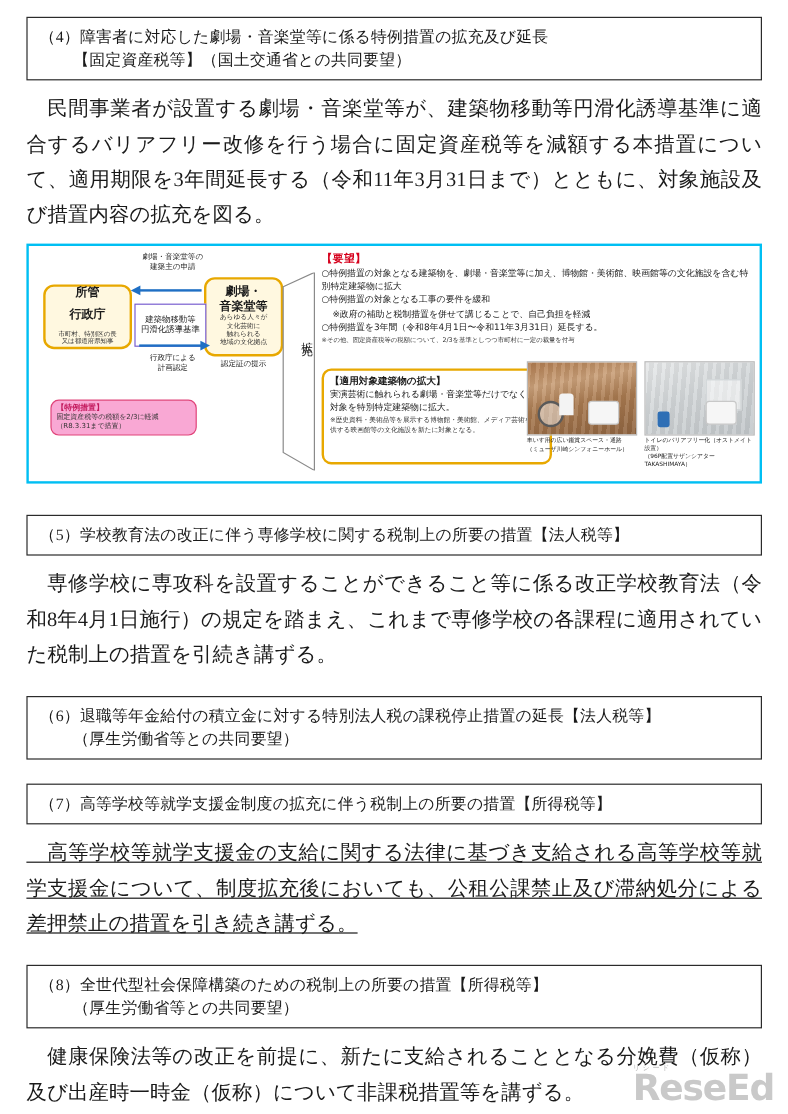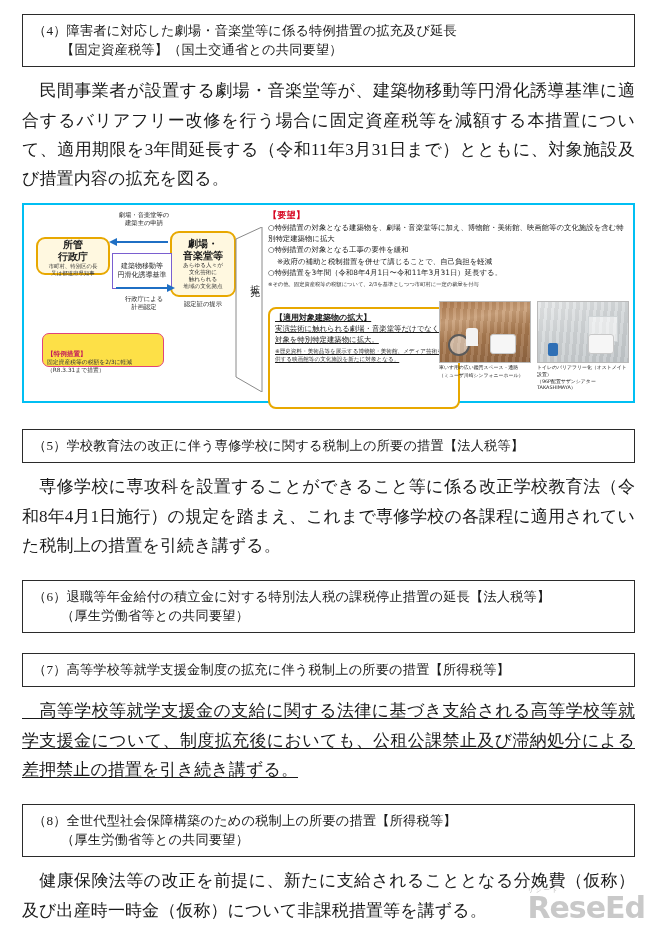--- a/index.html
+++ b/index.html
@@ -62,22 +62,22 @@
     border: 2px solid #e8a800;
     background: #fff8e0;
     border-radius: 9px;
     text-align: center;
     line-height: 1.2;
   }
   .rbox .t1 { font-size: 10px; font-weight: bold; color: #1a1a1a; }
   .rbox .t2 { font-size: 5.4px; color: #333; line-height: 1.25; }
   .rbox .t3 { font-size: 5.6px; color: #333; line-height: 1.3; }
 
-  #box-shokan { left: 12px; top: 32px; width: 74px; height: 38px;
-                display: flex; flex-direction: column; justify-content: flex-start; }
+  #box-shokan { left: 12px; top: 32px; width: 74px; height: 54px;
+                display: flex; flex-direction: column; justify-content: space-between; }
   #box-gekijo { left: 146px; top: 26px; width: 66px; height: 66px;
                 display: flex; flex-direction: column; justify-content: center; padding: 2px 1px;}
 
   .arrow-label {
     position: absolute;
     font-size: 6.3px;
     color: #1a1a1a;
     text-align: center;
     line-height: 1.3;
     white-space: nowrap;
@@ -109,22 +109,22 @@
     display: flex; flex-direction: column; justify-content: center;
     color: #1a1a1a;
   }
 
   .tokurei-box {
     position: absolute;
     left: 18px; top: 128px;
     width: 122px; height: 30px;
     border: 1px solid #e0447a;
     border-radius: 7px;
-    background: #fde047;
-    padding: 16px 4px;
+    background: #f9a8d4;
+    padding: 2px 4px;
   }
   .tokurei-box .hd { font-size: 6.6px; font-weight: bold; color: #c2185b; }
   .tokurei-box .bd { font-size: 5.8px; color: #333; line-height: 1.35; }
 
   
   .wedge {
     position: absolute;
     left: 208px; top: 22px;
     width: 34px; height: 165px;
   }
@@ -141,26 +141,25 @@
 
   
   .fig-right { position: absolute; left: 244px; top: 4px; right: 4px; bottom: 3px; }
   .yobo-hd { font-size: 9px; font-weight: bold; color: #d6001c; letter-spacing: .3px;}
   .yobo-li { font-size: 7.4px; color: #1a1a1a; line-height: 1.42; margin-top: 1px; }
   .yobo-li .pad { padding-left: 9px; display: block; }
   .yobo-note { font-size: 5.3px; color: #333; line-height: 1.3; margin-top: 2px;}
 
   .apply-box {
     position: absolute;
-    left: 0; top: 98px; width: 192px; height: 102px;
+    left: 0; top: 98px; width: 192px; height: 80px;
     border: 2px solid #e8a800;
     border-radius: 8px;
     background: #fff;
     padding: 3px 5px;
-    text-decoration: underline;
   }
   .apply-box .hd { font-size: 8px; font-weight: bold; color: #1a1a1a; }
   .apply-box .bd { font-size: 7.4px; line-height: 1.42; color: #1a1a1a; margin-top: 1px;}
   .apply-box .nt { font-size: 5.6px; line-height: 1.35; color: #333; margin-top: 3px;}
 
   .photos { position: absolute; right: 0; top: 92px; width: 190px; }
   .photo-wrap { display: inline-block; vertical-align: top; }
   .photo {
     width: 92px; height: 62px;
     border: 1px solid #b9b9b9;

